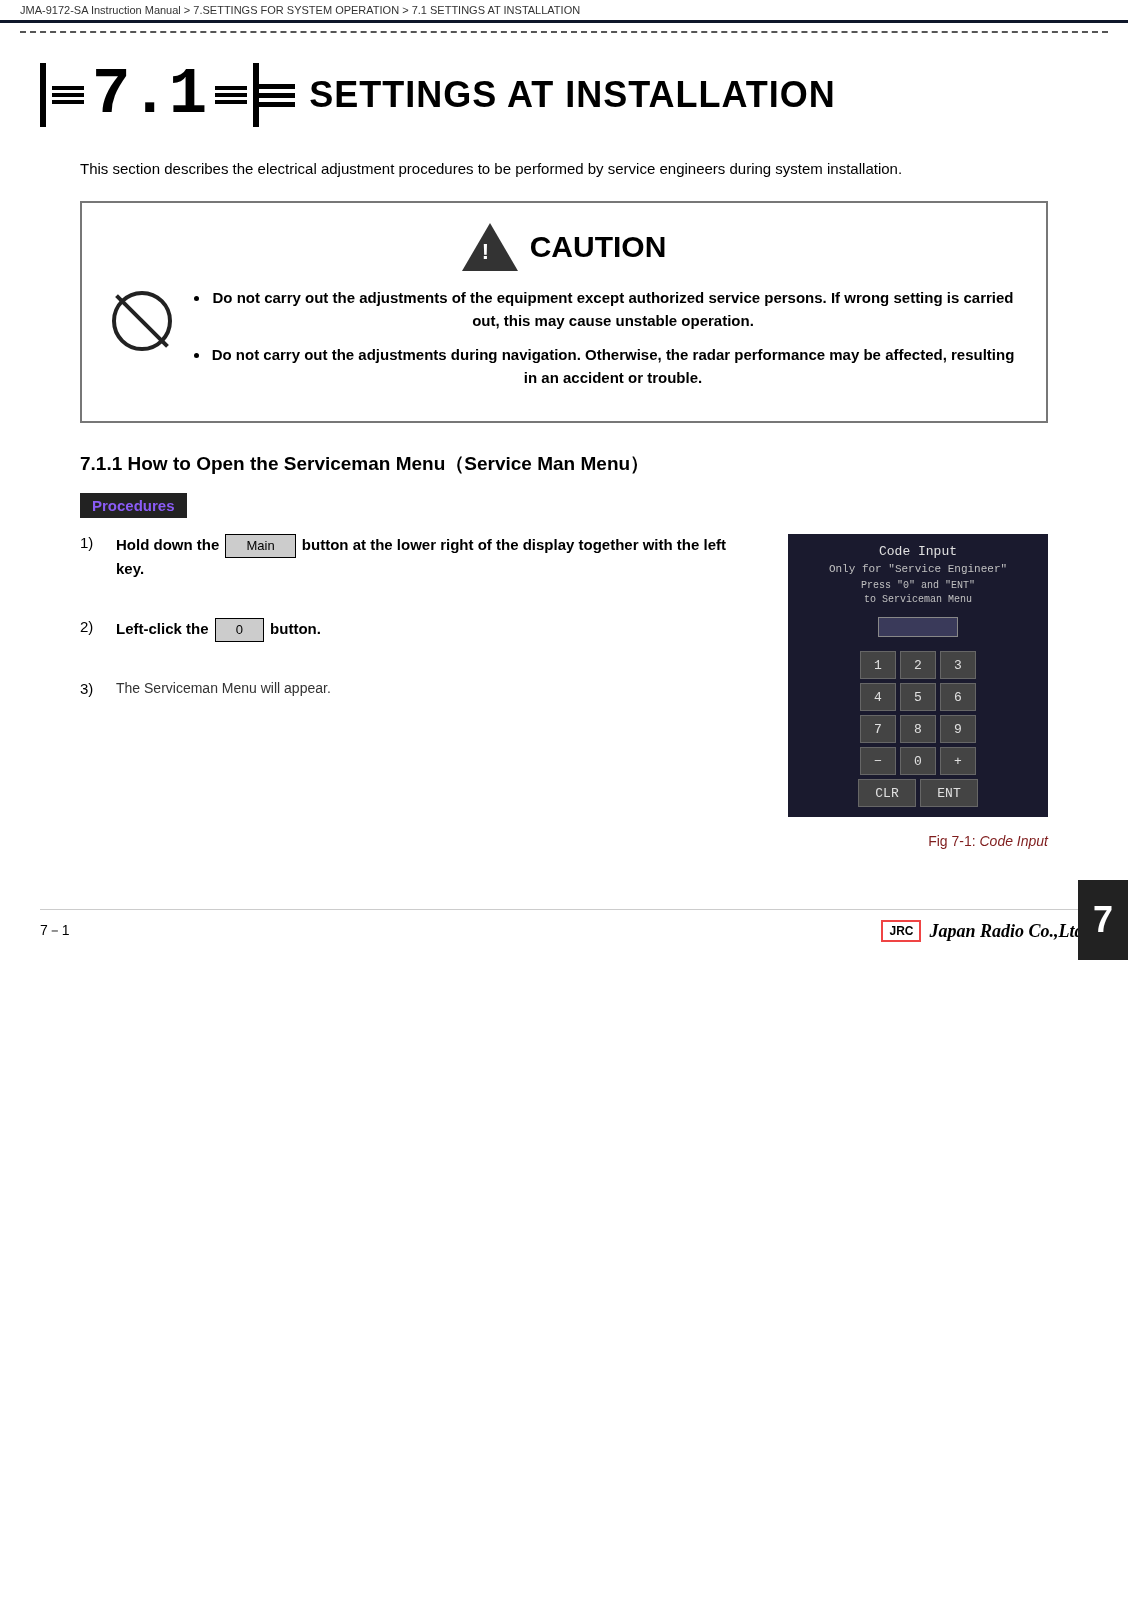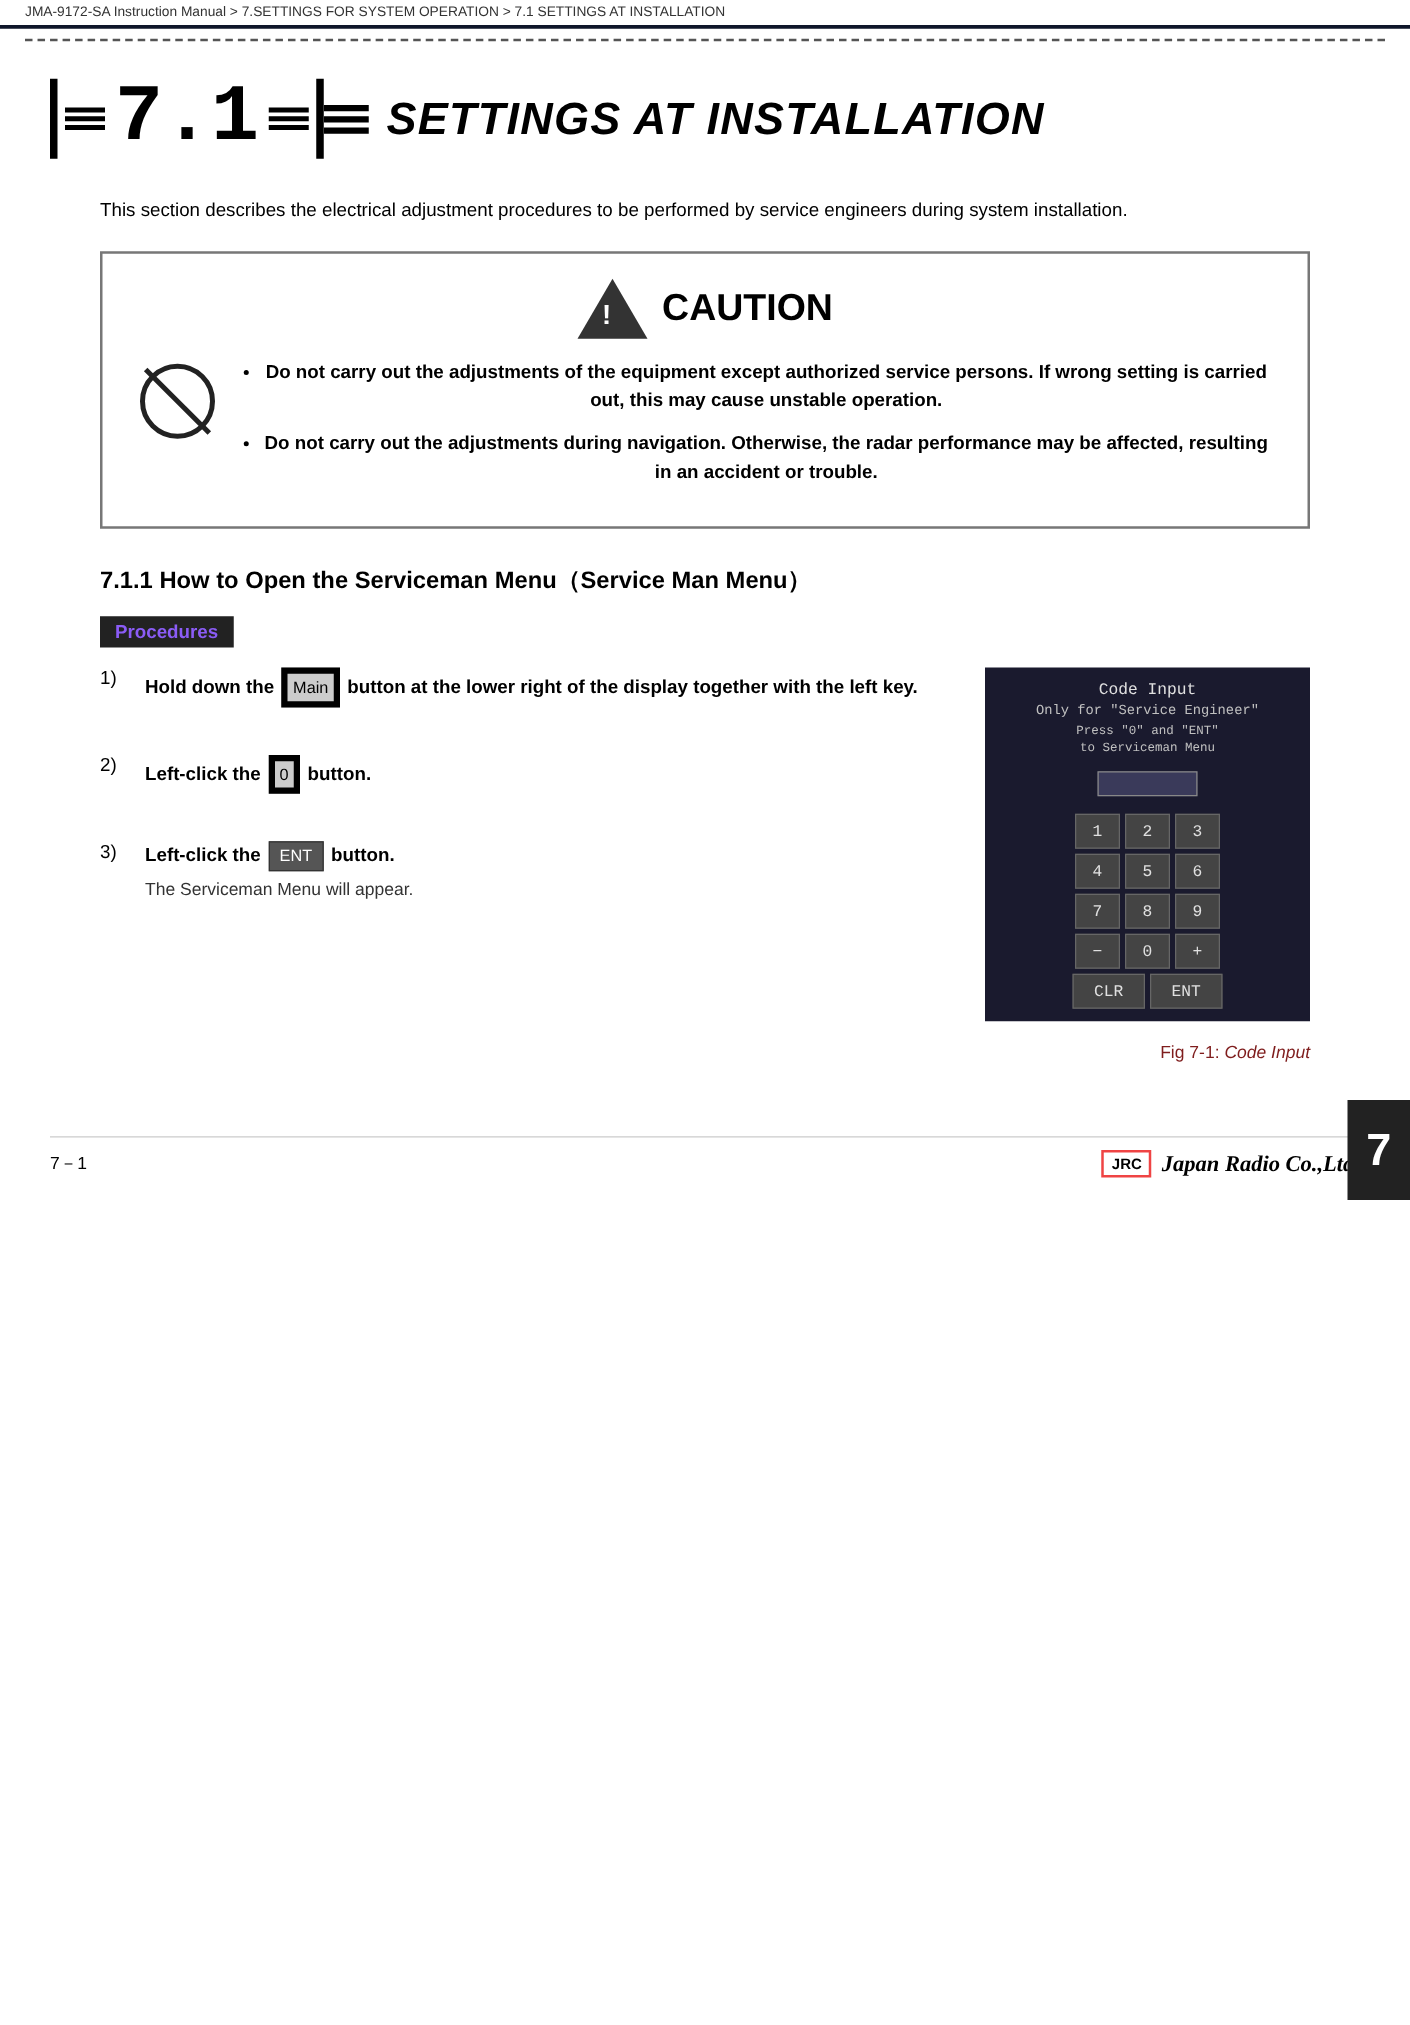--- a/index.html
+++ b/index.html
@@ -60,21 +60,20 @@
     .chapter-num-text {
       font-size: 64px;
       font-weight: bold;
       line-height: 1;
       font-family: Liberation Mono, monospace;
     }
 
     .chapter-heading-wrapper {
       display: flex;
       align-items: center;
-      font-style: italic;
     }
 
     .chapter-icon-lines {
       display: flex;
       flex-direction: column;
       gap: 4px;
       margin-right: 14px;
     }
 
     .chapter-icon-lines span {
@@ -237,22 +236,22 @@
 
     .step-note {
       font-size: 14px;
       font-weight: normal;
       color: #333;
     }
 
     .inline-button {
       display: inline-block;
       background: #ccc;
-      border: 5px solid #000000;
-      padding: 1px 4px;
+      border: 1px solid #000000;
+      padding: 1px 20px;
       font-size: 13px;
       font-weight: normal;
       margin: 0 2px;
     }
 
     .inline-button-dark {
       display: inline-block;
       background: #555;
       border: 1px solid #333;
       color: #fff;
@@ -480,25 +479,20 @@
             <span>Left-click the </span>
             <span class="inline-button">0</span>
             <span> button.</span>
           </div>
         </div>
       </div>
 
       <div class="step-item">
         <span class="step-num">3)</span>
         <div class="step-content">
-          <div class="step-main">
-            <span>Left-click the </span>
-            <span class="inline-button-dark">ENT</span>
-            <span> button.</span>
-          </div>
           <div class="step-note">The Serviceman Menu will appear.</div>
         </div>
       </div>
 
     </div>
 
     <div class="code-input-panel">
       <div class="panel-title">Code Input</div>
       <div class="panel-subtitle">Only for "Service Engineer"</div>
       <div class="panel-instruction">

